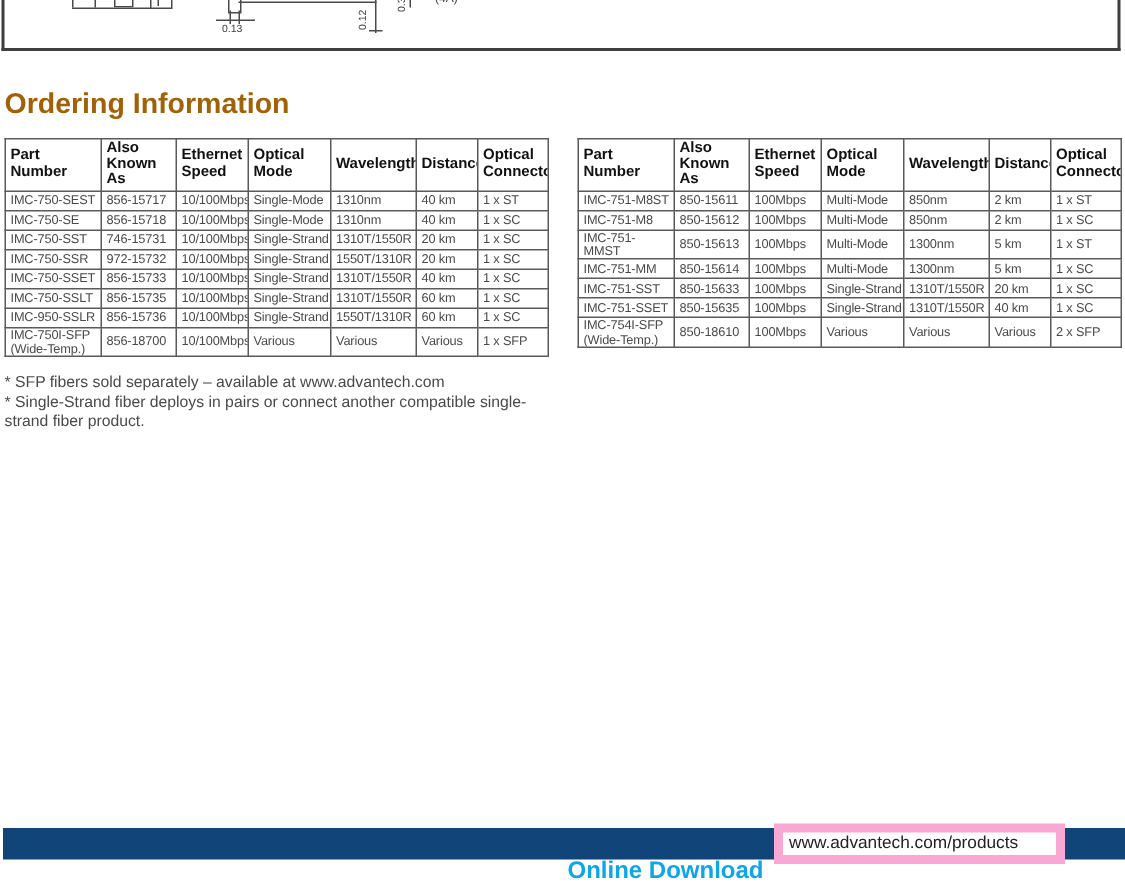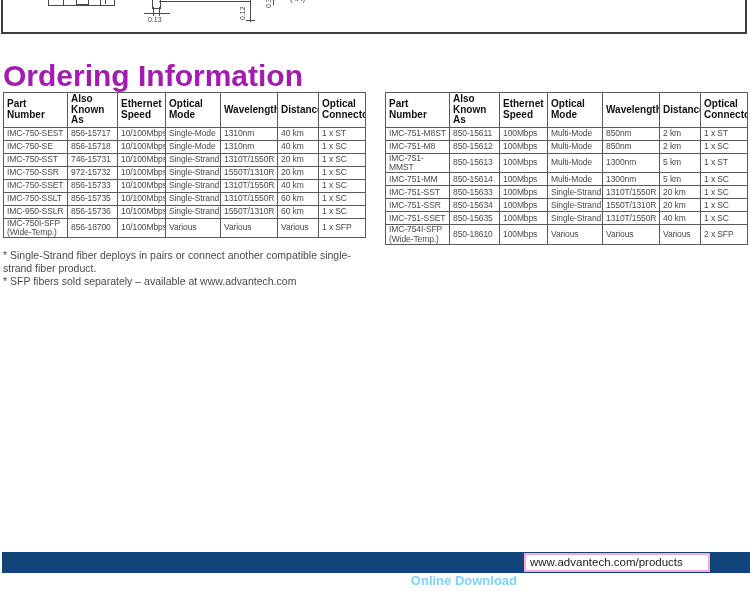--- a/index.html
+++ b/index.html
@@ -13,21 +13,21 @@
     border-left:2px solid #3f3f3f;border-right:2px solid #3f3f3f;border-bottom:2px solid #3f3f3f;
     overflow:hidden;
   }
   .ln{position:absolute;background:#4a4a4a;}
   .dimtxt{position:absolute;font-size:7px;color:#3c3c3c;line-height:7px;white-space:nowrap;}
   .vert{transform:rotate(-90deg);transform-origin:left top;}
   .sq{position:absolute;border:1px solid #4a4a4a;background:#fff;}
   
   .heading{
     position:absolute;left:3px;top:59px;
-    font-size:30px;font-weight:bold;color:#a21caf;letter-spacing:0px;
+    font-size:19px;font-weight:bold;color:#a16207;letter-spacing:0px;
   }
   
   table.ordering{
     position:absolute;top:92px;border-collapse:collapse;table-layout:fixed;
     font-family:"Liberation Sans",sans-serif;border:1px solid #3f3f3f;
   }
   #table-left{left:3px;width:362px;}
   #table-right{left:385px;width:363px;}
   table.ordering th,table.ordering td{
     border:1px solid #5a5a5a;text-align:left;vertical-align:middle;
@@ -47,24 +47,24 @@
     position:absolute;left:3px;top:249px;width:376px;
     font-size:10.5px;color:#4a4a4a;line-height:13px;
   }
   .footnotes p{margin:0;}
   
   .footerbar{
     position:absolute;left:2px;right:0;top:552px;height:21px;background:#114478;
     display:flex;align-items:center;justify-content:flex-end;
   }
   .footer-label{
-    color:#7dd3fc;font-size:13px;font-weight:bold;margin-right:7px;white-space:nowrap;margin-top:36px;
+    color:#0ea5e9;font-size:16px;font-weight:bold;margin-right:7px;white-space:nowrap;margin-top:36px;
   }
   .footer-urlbox{
-    width:178px;height:15px;background:#ffffff;border:2px solid #f9a8d4;
+    width:178px;height:15px;background:#ffffff;border:6px solid #f9a8d4;
     font-size:11.5px;color:#222;line-height:15px;padding-left:4px;
     margin-right:40px;white-space:nowrap;overflow:hidden;
   }
 </style>
 </head>
 <body>
 
 <div class="drawbox">
 
   <div class="ln" style="left:45px;top:9px;width:66px;height:1px;"></div>
@@ -252,29 +252,20 @@
       <tr>
         <td class="c0">IMC-751-SST</td>
         <td class="c1">850-15633</td>
         <td class="c2">100Mbps</td>
         <td class="c3">Single-Strand</td>
         <td class="c4">1310T/1550R</td>
         <td class="c5">20 km</td>
         <td class="c6">1 x SC</td>
       </tr>
       <tr>
-        <td class="c0">IMC-751-SSR</td>
-        <td class="c1">850-15634</td>
-        <td class="c2">100Mbps</td>
-        <td class="c3">Single-Strand</td>
-        <td class="c4">1550T/1310R</td>
-        <td class="c5">20 km</td>
-        <td class="c6">1 x SC</td>
-      </tr>
-      <tr>
         <td class="c0">IMC-751-SSET</td>
         <td class="c1">850-15635</td>
         <td class="c2">100Mbps</td>
         <td class="c3">Single-Strand</td>
         <td class="c4">1310T/1550R</td>
         <td class="c5">40 km</td>
         <td class="c6">1 x SC</td>
       </tr>
       <tr>
         <td class="c0">IMC-754I-SFP (Wide-Temp.)</td>
@@ -282,20 +273,20 @@
         <td class="c2">100Mbps</td>
         <td class="c3">Various</td>
         <td class="c4">Various</td>
         <td class="c5">Various</td>
         <td class="c6">2 x SFP</td>
       </tr>
     </tbody>
 </table>
 
 <div class="footnotes">
+  <p>* SFP fibers sold separately – available at www.advantech.com</p>
   <p>* Single-Strand fiber deploys in pairs or connect another compatible single-strand fiber product.</p>
-  <p>* SFP fibers sold separately – available at www.advantech.com</p>
 </div>
 
 <div class="footerbar">
   <span class="footer-label">Online Download</span>
   <div class="footer-urlbox">www.advantech.com/products</div>
 </div>
 
 </body></html>

